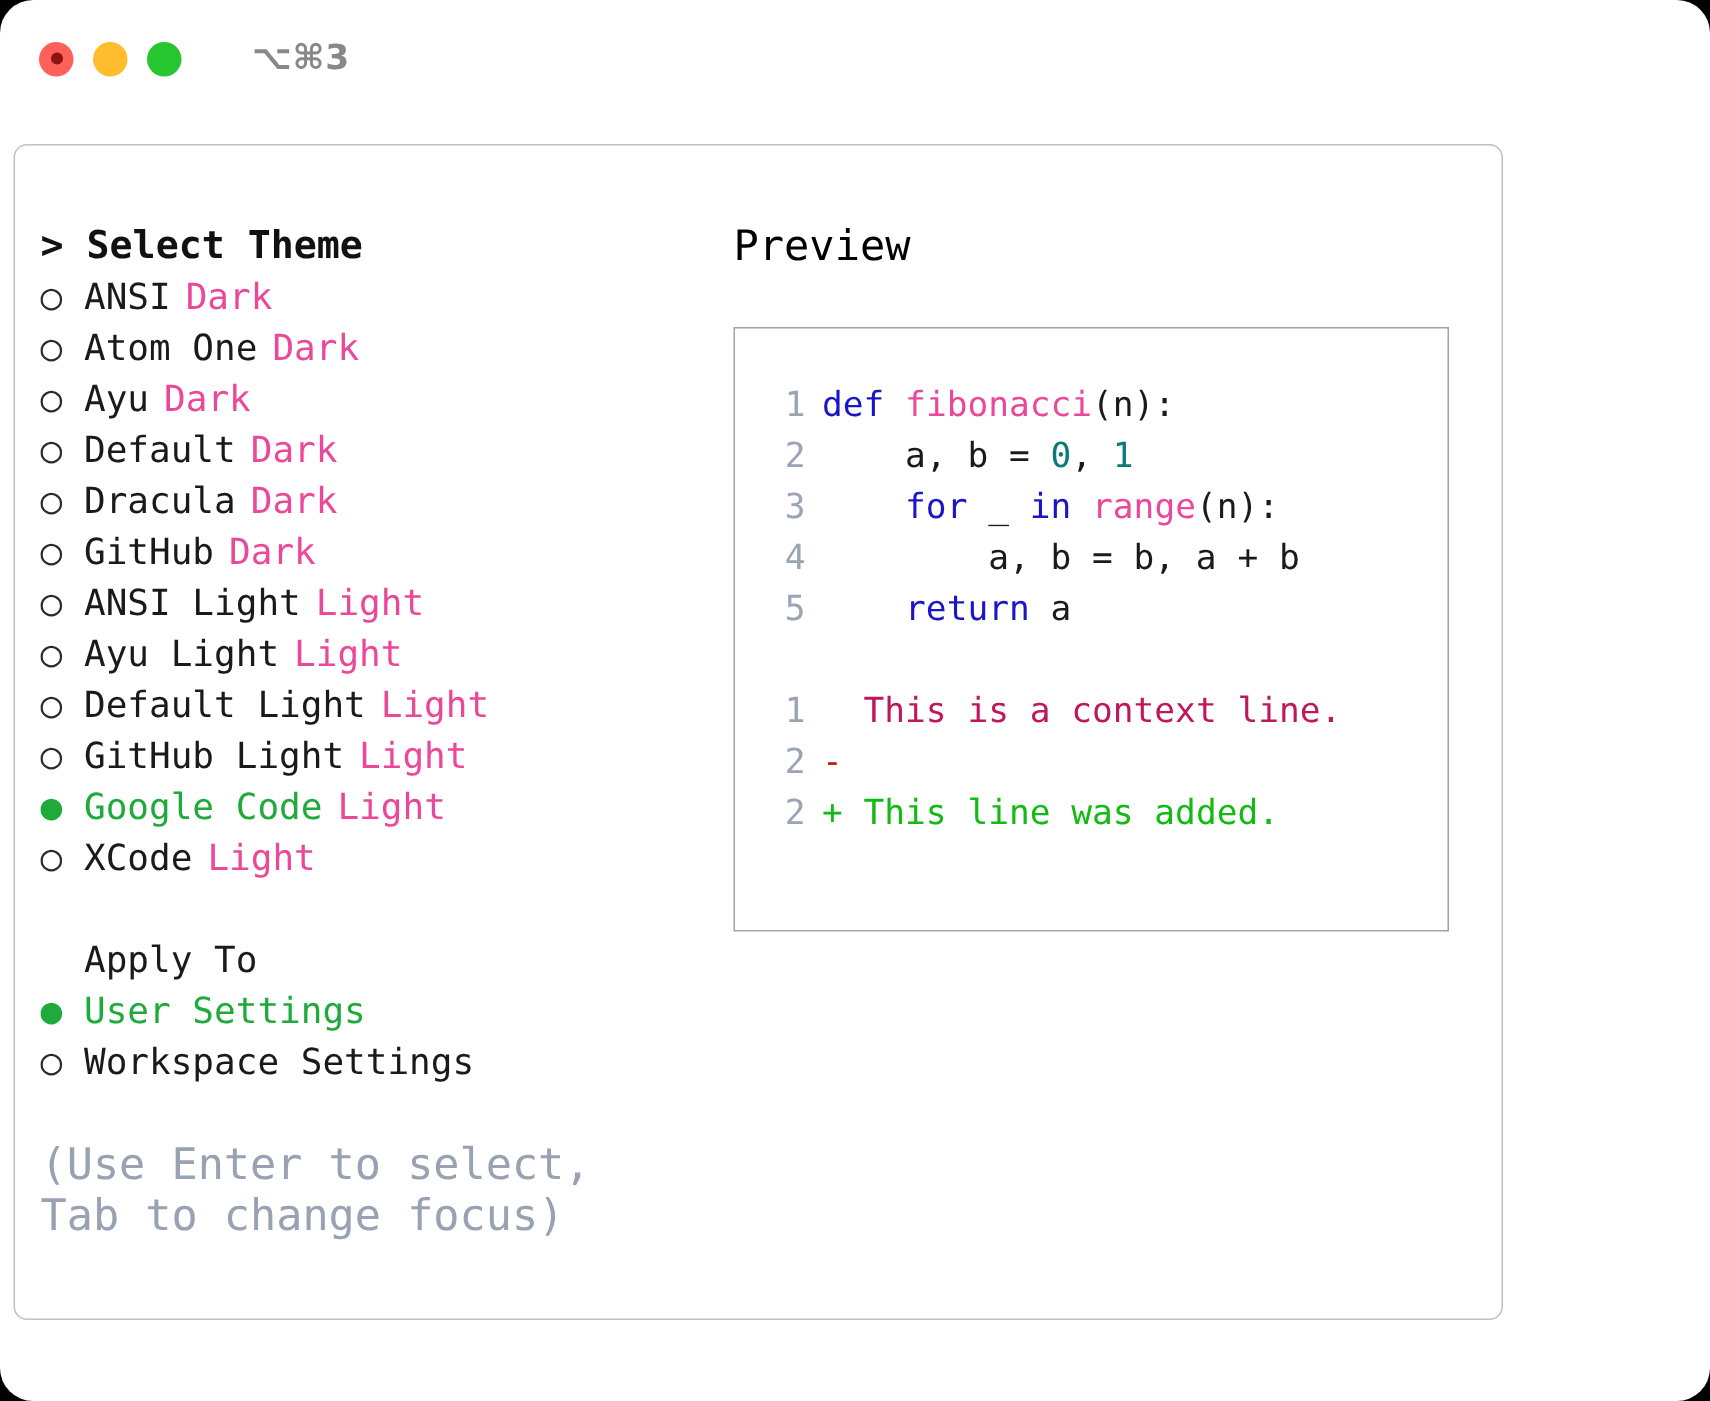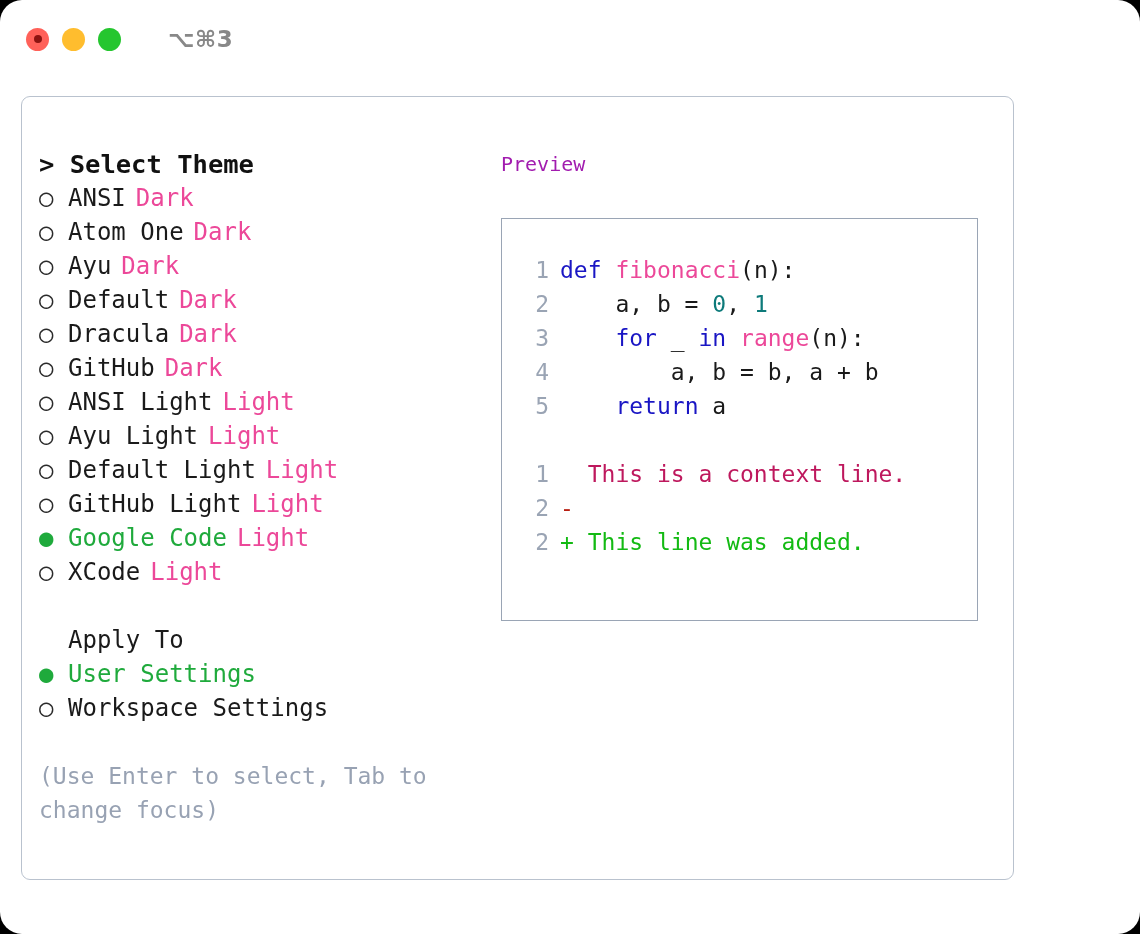--- a/index.html
+++ b/index.html
@@ -66,21 +66,21 @@
     color: #888888;
     font-size: 23px;
     font-weight: bold;
     letter-spacing: 0.5px;
     font-family: "DejaVu Sans", sans-serif;
   }
 
   
   .panel {
     position: absolute;
-    left: 21px;
+    left: 9px;
     top: 96px;
     width: 993px;
     height: 784px;
     border: 1.5px solid #b9c2ce;
     border-radius: 9px;
     box-sizing: border-box;
     background: #ffffff;
   }
 
   .panel-inner {
@@ -142,30 +142,30 @@
 
   .opt-tag {
     color: #ec4899;
     padding-left: 10px;
     text-align: center;
   }
   .spacer-34 { height: 34px; }
 
   .hint {
     color: #98a2b3;
-    font-size: 23px;
+    font-size: 29px;
     line-height: 34px;
     width: 415px;
     white-space: pre-wrap;
   }
 
   
   .preview-title {
-    font-size: 20px;
-    color: #a21caf;
+    font-size: 28px;
+    color: #000000;
     line-height: 34px;
     white-space: pre;
   }
 
   .preview-box {
     margin-top: 37px;
     width: 477px;
     height: 403px;
     border: 1.5px solid #9aa5b5;
     box-sizing: border-box;

